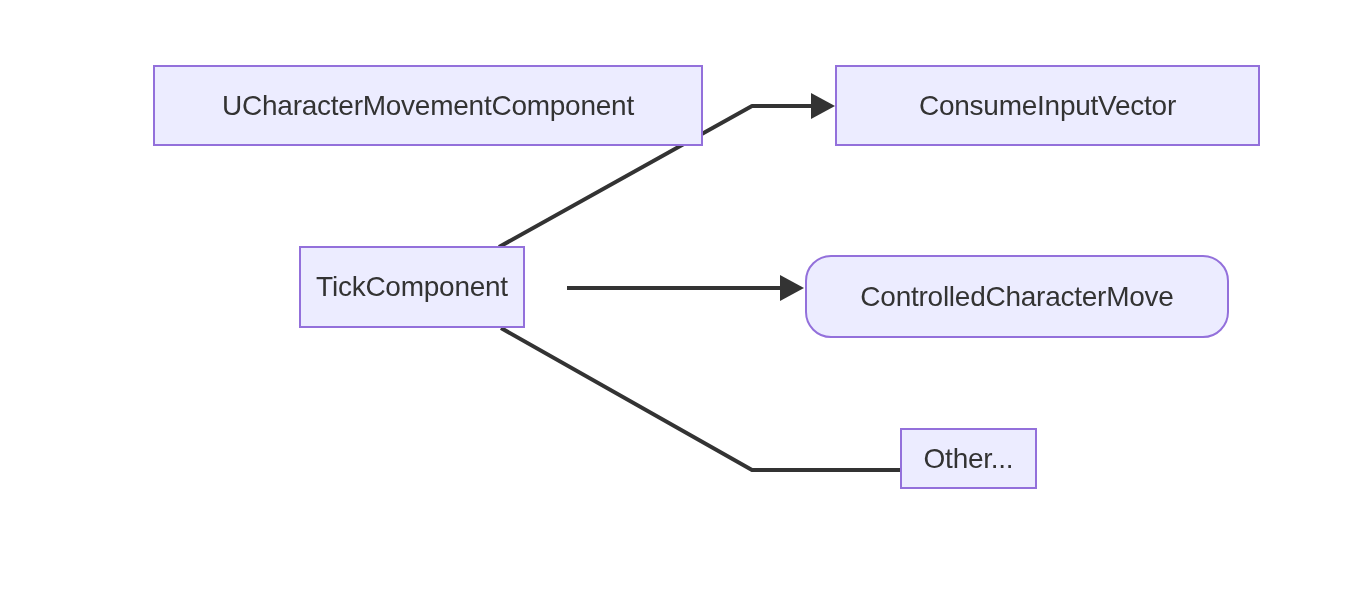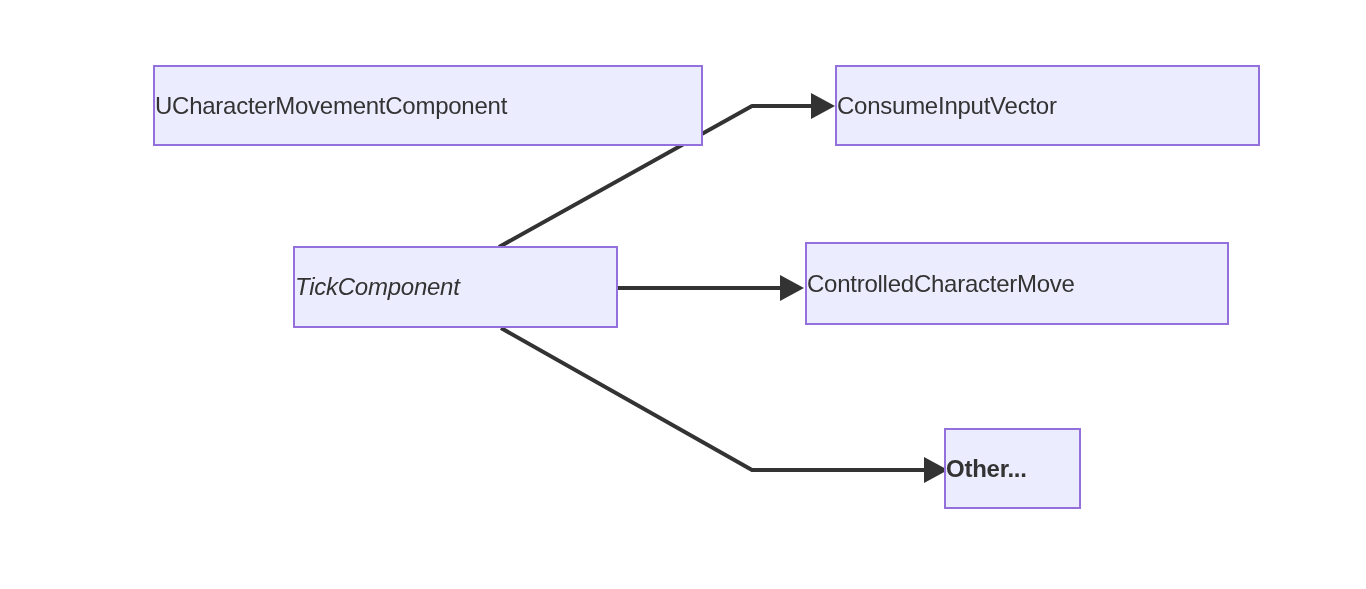--- a/index.html
+++ b/index.html
@@ -41,22 +41,23 @@
     fill: var(--edge);
     stroke: none;
   }
   .node {
     position: absolute;
     box-sizing: border-box;
     background: var(--node-fill);
     border: 2px solid var(--node-border);
     display: flex;
     align-items: center;
+    justify-content: center;
     color: var(--text);
-    font-size: 24px;
+    font-size: 28px;
     letter-spacing: -0.25px;
     white-space: nowrap;
     z-index: 2;
   }
 </style>
 </head>
 <body>
 
 <div class="canvas">
 
@@ -79,25 +80,25 @@
   </svg>
 
   <div class="node" style="left:153px; top:65px; width:550px; height:81px;">
     <span>UCharacterMovementComponent</span>
   </div>
 
   <div class="node" style="left:835px; top:65px; width:425px; height:81px;">
     <span>ConsumeInputVector</span>
   </div>
 
-  <div class="node" style="left:293px; top:246px; width:325px; height:82px;font-style:italic;">
+  <div class="node" style="left:299px; top:246px; width:226px; height:82px;">
     <span>TickComponent</span>
   </div>
 
-  <div class="node" style="left:805px; top:242px; width:424px; height:83px;">
+  <div class="node" style="left:805px; top:255px; width:424px; height:83px;border-radius:26px;">
     <span>ControlledCharacterMove</span>
   </div>
 
-  <div class="node" style="left:944px; top:428px; width:137px; height:81px;font-weight:bold;">
+  <div class="node" style="left:900px; top:428px; width:137px; height:61px;">
     <span>Other...</span>
   </div>
 
 </div>
 
 </body></html>

